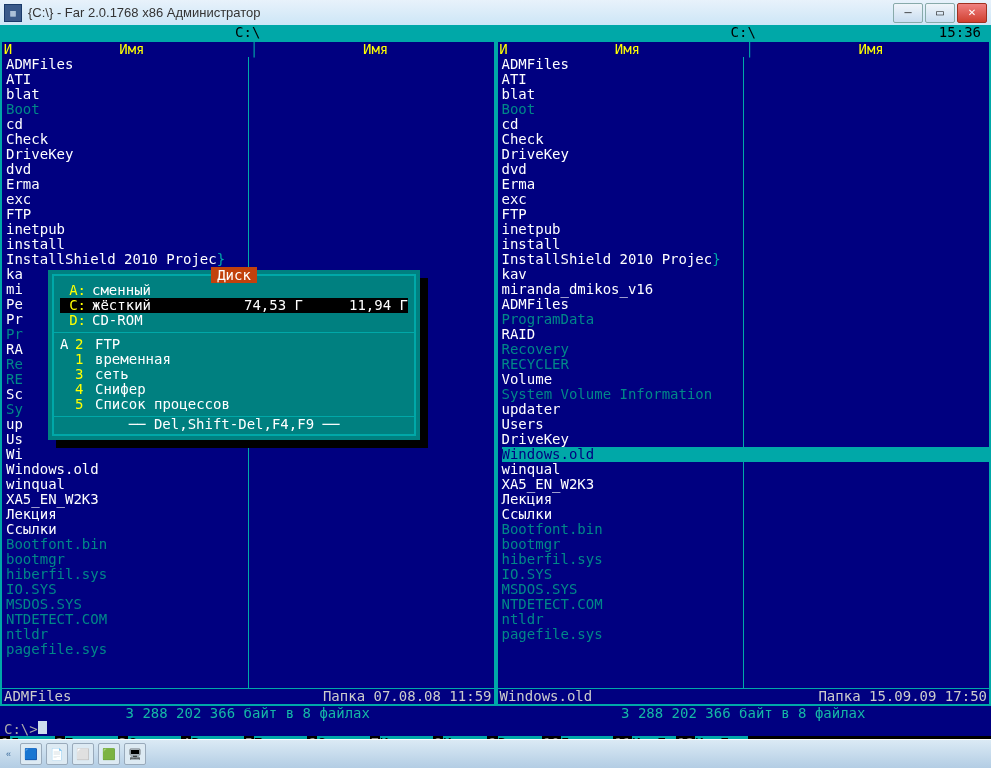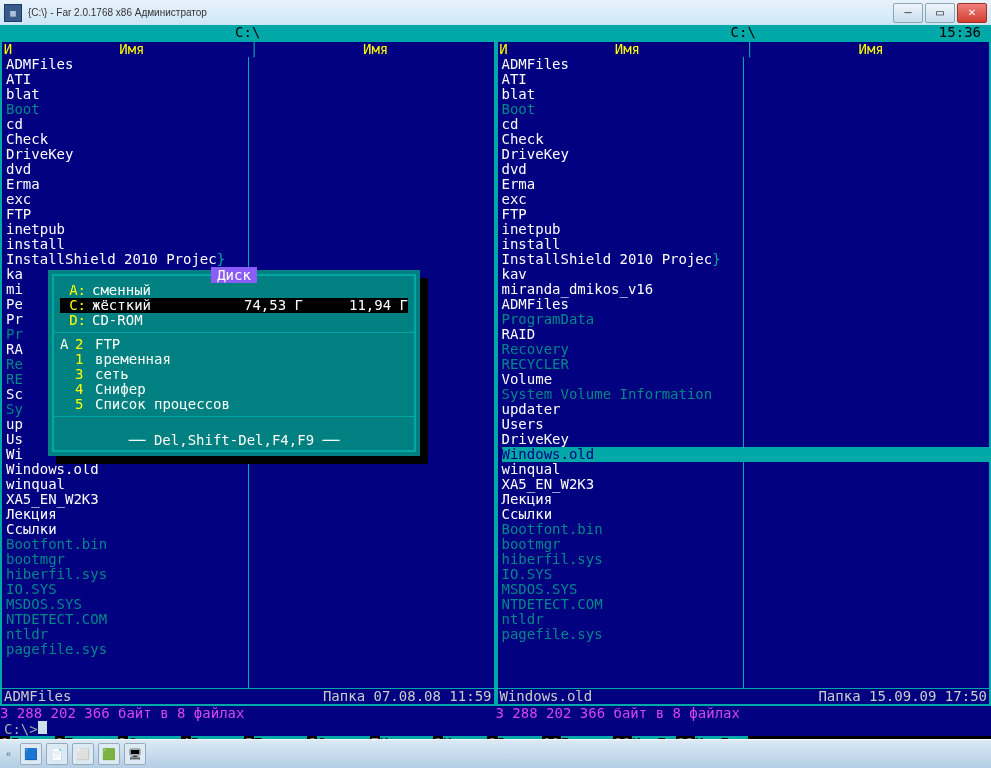--- a/index.html
+++ b/index.html
@@ -1,19 +1,19 @@
 <!DOCTYPE html>
 <html><head>
 <meta charset="utf-8">
 <style>
   html,body{margin:0;padding:0;background:#000;font-family:'Consolas','Lucida Console',monospace;font-size:13px;line-height:14px;overflow:hidden}
   .win{width:991px;height:768px;background:#d4d0c8;position:relative}
   .titlebar{height:25px;background:linear-gradient(to bottom,#e8f2fb,#cde6f7);display:flex;align-items:center;padding:0 4px;border-bottom:1px solid #a0a0a0}
   .titleicon{width:16px;height:16px;background:#3a5a8a;border:1px solid #1a3a6a;margin-right:6px;display:flex;align-items:center;justify-content:center;font-size:9px;color:#cde}
-  .titletext{flex:1;color:#333;font-family:'Segoe UI','Tahoma',sans-serif;font-size:10px}
+  .titletext{flex:1;color:#333;font-family:'Segoe UI','Tahoma',sans-serif;font-size:13px}
   .winbtns{display:flex;gap:2px}
   .winbtn{width:28px;height:18px;font-family:'Segoe UI',sans-serif;font-size:10px;display:flex;align-items:center;justify-content:center;border-radius:2px}
   .winbtn.min{background:linear-gradient(to bottom,#f0f5fa,#c9ddf0);border:1px solid #8aa}
   .winbtn.max{background:linear-gradient(to bottom,#f0f5fa,#c9ddf0);border:1px solid #8aa}
   .winbtn.close{background:linear-gradient(to bottom,#f08080,#d04030);border:1px solid #a03020;color:#fff}
 
   .console{position:absolute;top:25px;left:0;right:0;bottom:28px;background:#000080;font-size:14px;line-height:15px}
   .clock{position:absolute;top:0;right:8px;background:#00a8a8;color:#000;padding:0 2px}
   .pathrow{display:flex;height:15px}
   .pathrow .half{width:50%;text-align:center;color:#000;background:#00a8a8}
@@ -33,49 +33,49 @@
   .fileitem{color:#fff;height:15px;white-space:pre}
   .fileitem.hidden{color:#008888}
   .fileitem.sel{background:#00a8a8;color:#000080}
   .truncmark{color:#00a8a8;display:inline}
   .coldivider{position:absolute;top:0;bottom:0;left:50%;width:1px;border-left:1px solid #00a8a8}
 
   .panelfoot{border-top:1px solid #00a8a8;display:flex;color:#fff;height:15px;padding:0 2px}
   .panelfoot .fname{color:#ccc}
   .panelfoot .finfo{margin-left:auto;color:#ccc}
   .panelsumrow{display:flex}
-  .panelsum{width:50%;color:#d946ef;height:15px}
+  .panelsum{width:50%;text-align:center;color:#14b8a6;height:15px}
 
   .cmdline{height:15px;color:#888;padding-left:4px}
   .cmdline .prompt{color:#aaa}
   .cmdline .cursor{background:#cde;color:#000;display:inline-block;width:9px;height:13px}
 
   .keybar{height:15px;display:flex;background:#000}
   .keybar .k{display:flex}
   .keybar .kn{color:#888;padding:0 1px;background:#000}
   .keybar .kl{background:#00a8a8;color:#000;padding-right:2px}
 
   
   .dlg{position:absolute;left:48px;top:245px;width:372px;background:#008080;border:0;box-shadow:8px 8px 0 #000}
   .dlgframe{border:2px double #00a8a8;margin:4px;padding:2px 6px;color:#fff}
   .dlgtitle{text-align:center;color:#fff;margin-top:-10px}
-  .dlgtitle span{background:#8b5cf6;padding:0 6px}
+  .dlgtitle span{background:#c2410c;padding:0 6px}
   .dlgrow{display:flex;height:15px}
   .dlgrow .dl{width:26px;text-align:right;color:#ffff00}
   .dlgrow .dd{flex:1;color:#fff;padding-left:6px}
   .dlgrow .dv{width:82px;text-align:left}
   .dlgrow .dv2{width:82px;text-align:right}
   .dlgrow.sel{background:#000;color:#fff}
   .dlgrow.sel .dl{color:#ffff00}
   .dlgsep{border-top:1px solid #00a8a8;margin:4px -6px}
   .dlgrow2{display:flex;height:15px}
   .dlgrow2 .dh{color:#fff;width:15px}
   .dlgrow2 .dn{color:#ffff00;width:20px}
   .dlgrow2 .dt{color:#fff}
-  .dlghint{text-align:center;color:#fff;border-top:1px solid #00a8a8;margin:4px -6px 0;padding-top:16px}
+  .dlghint{text-align:center;color:#fff;border-top:1px solid #00a8a8;margin:4px -6px 0;padding-top:0}
 
   .taskbar{position:absolute;left:0;right:0;bottom:0;height:28px;background:linear-gradient(to bottom,#dbeaf5,#b3cde4);border-top:1px solid #fff;display:flex;align-items:center;padding:0 6px;font-family:'Segoe UI',sans-serif;font-size:11px;gap:4px}
   .taskbar .chev{width:10px;color:#3a6a9a;font-size:9px}
   .taskbar .tbtn{width:20px;height:20px;background:#ddeaf3;border:1px solid #9ab;border-radius:2px;display:flex;align-items:center;justify-content:center;font-size:11px}
 </style>
 </head>
 <body>
 
 <div class="win">
   <div class="titlebar">

